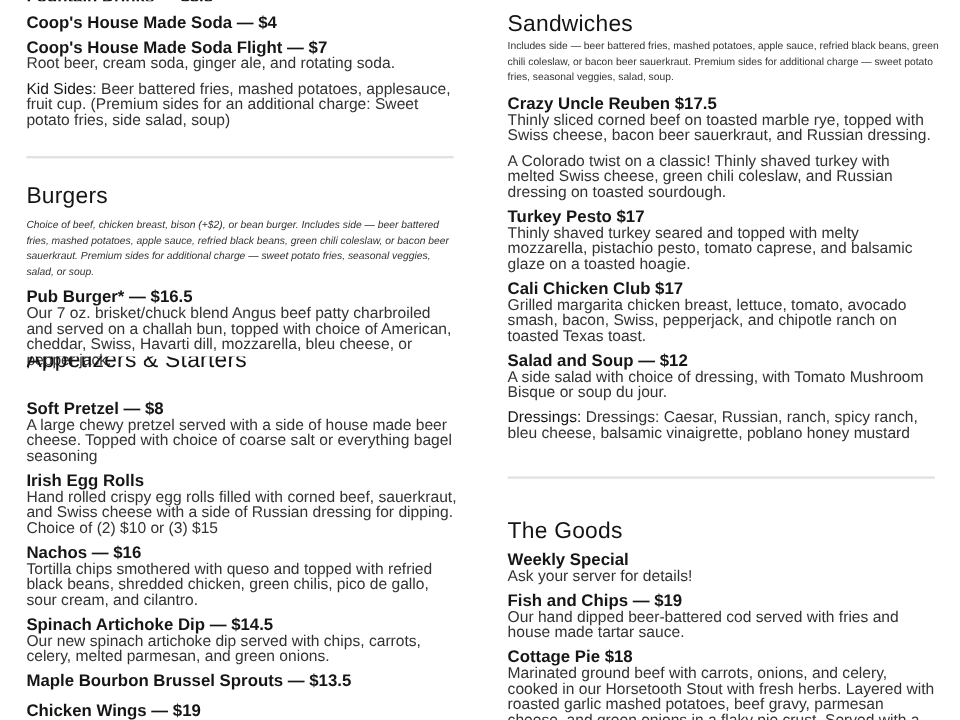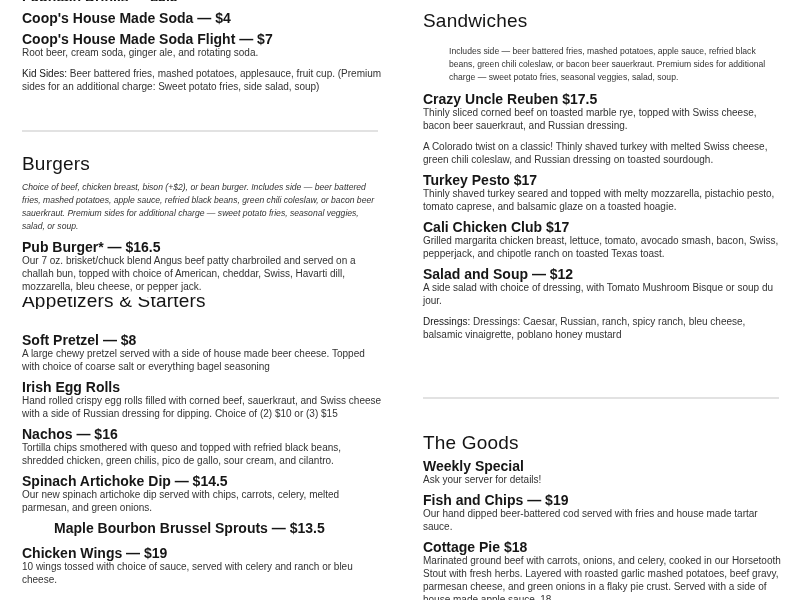--- a/index.html
+++ b/index.html
@@ -6,21 +6,21 @@
   html, body { width: 800px; height: 600px; overflow: hidden; background: #ffffff; }
   body { font-family: "Liberation Sans", "DejaVu Sans", sans-serif; color: #2b2b2b; position: relative; }
   .col { position: absolute; top: 0; width: 360px; }
   .col.left { left: 22px; }
   .col.right { left: 423px; }
   .section-title { font-size: 19px; font-weight: 400; color: #141414; letter-spacing: 0.2px; }
   .intro { font-size: 8.6px; line-height: 13px; color: #333; }
   .intro.italic { font-style: italic; }
   .item { margin-bottom: 8px; }
   .item-name { font-size: 14px; font-weight: 700; color: #161616; line-height: 13px; }
-  .item-desc { font-size: 10px; line-height: 13px; color: #333; }
+  .item-desc { font-size: 13px; line-height: 13px; color: #333; }
   .kv-label { font-weight: 400; color: #161616; }
   .divider { position: absolute; height: 2px; background: #e2e2e2; }
   .abs { position: absolute; left: 0; width: 360px; }
   .clip-title { overflow: hidden; height: 12px; }
   .clip-title .section-title { margin-top: -7px; }
   .cut { overflow: hidden; }
 </style>
 </head>
 <body>
 
@@ -66,33 +66,33 @@
     </div>
     <div class="item">
       <div class="item-name">Nachos — $16</div>
       <div class="item-desc">Tortilla chips smothered with queso and topped with refried black beans, shredded chicken, green chilis, pico de gallo, sour cream, and cilantro.</div>
     </div>
     <div class="item">
       <div class="item-name">Spinach Artichoke Dip — $14.5</div>
       <div class="item-desc">Our new spinach artichoke dip served with chips, carrots, celery, melted parmesan, and green onions.</div>
     </div>
     <div class="item">
-      <div class="item-name" style="margin-bottom:12px;margin-left:32px;">Maple Bourbon Brussel Sprouts — $13.5</div>
+      <div class="item-name" style="margin-bottom:12px;">Maple Bourbon Brussel Sprouts — $13.5</div>
     </div>
     <div class="item">
       <div class="item-name">Chicken Wings — $19</div>
       <div class="item-desc">10 wings tossed with choice of sauce, served with celery and ranch or bleu cheese.</div>
     </div>
   </div>
 </div>
 
 <div class="col right">
   <div class="abs" style="top:10px;">
-    <div class="section-title" style="margin-bottom:13px;">Sandwiches</div>
-    <div class="intro" style="margin-bottom:9px;margin-left:26px;">Includes side — beer battered fries, mashed potatoes, apple sauce, refried black beans, green chili coleslaw, or bacon beer sauerkraut. Premium sides for additional charge — sweet potato fries, seasonal veggies, salad, soup.</div>
+    <div class="section-title" style="">Sandwiches</div>
+    <div class="intro" style="margin-bottom:9px;">Includes side — beer battered fries, mashed potatoes, apple sauce, refried black beans, green chili coleslaw, or bacon beer sauerkraut. Premium sides for additional charge — sweet potato fries, seasonal veggies, salad, soup.</div>
     <div class="item">
       <div class="item-name">Crazy Uncle Reuben  $17.5</div>
       <div class="item-desc">Thinly sliced corned beef on toasted marble rye, topped with Swiss cheese, bacon beer sauerkraut, and Russian dressing.</div>
     </div>
     <div class="item">
       <div class="item-desc">A Colorado twist on a classic! Thinly shaved turkey with melted Swiss cheese, green chili coleslaw, and Russian dressing on toasted sourdough.</div>
     </div>
     <div class="item">
       <div class="item-name">Turkey Pesto $17</div>
       <div class="item-desc">Thinly shaved turkey seared and topped with melty mozzarella, pistachio pesto, tomato caprese, and balsamic glaze on a toasted hoagie.</div>

